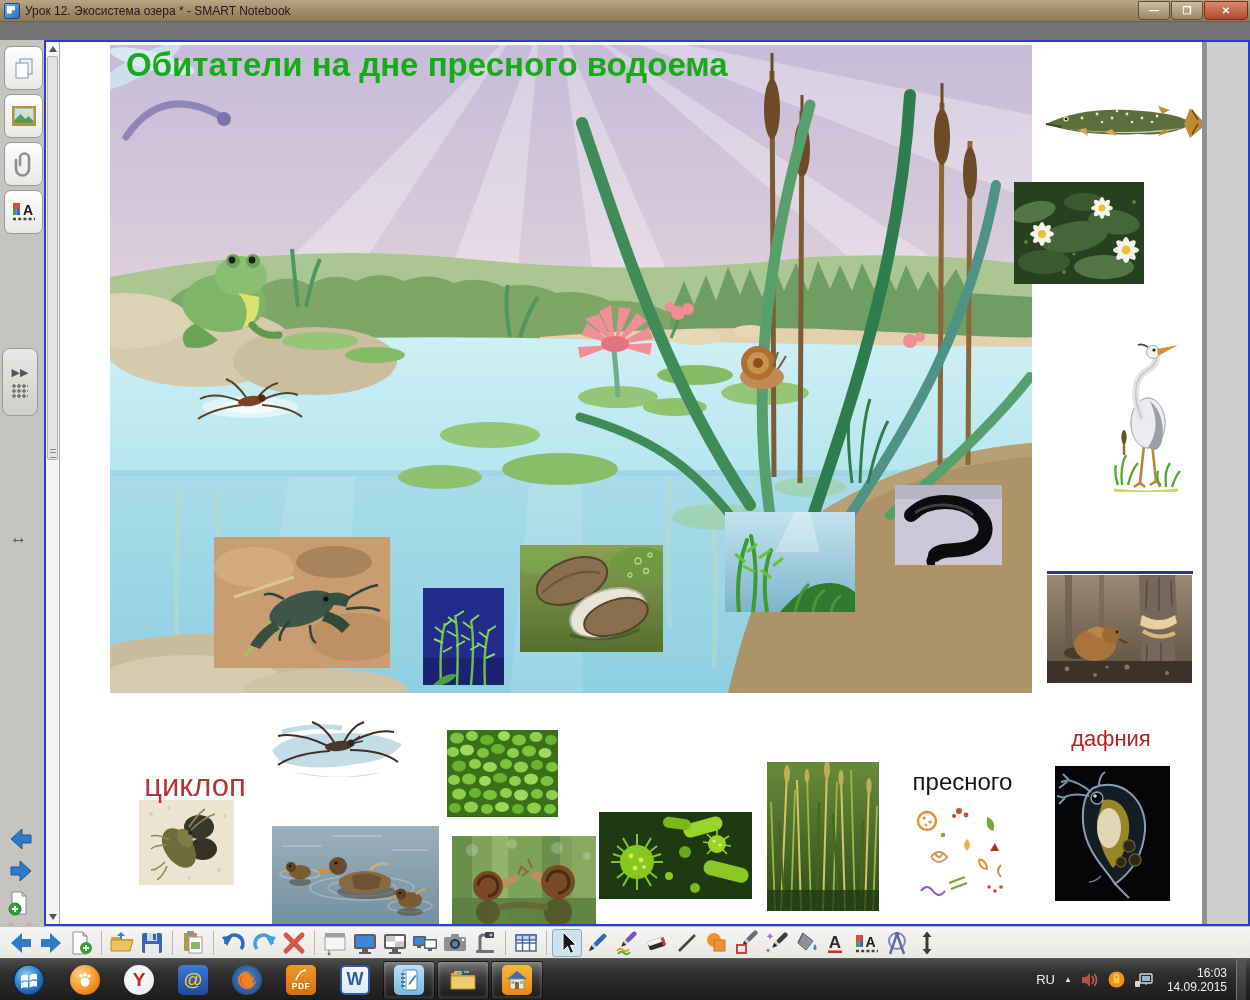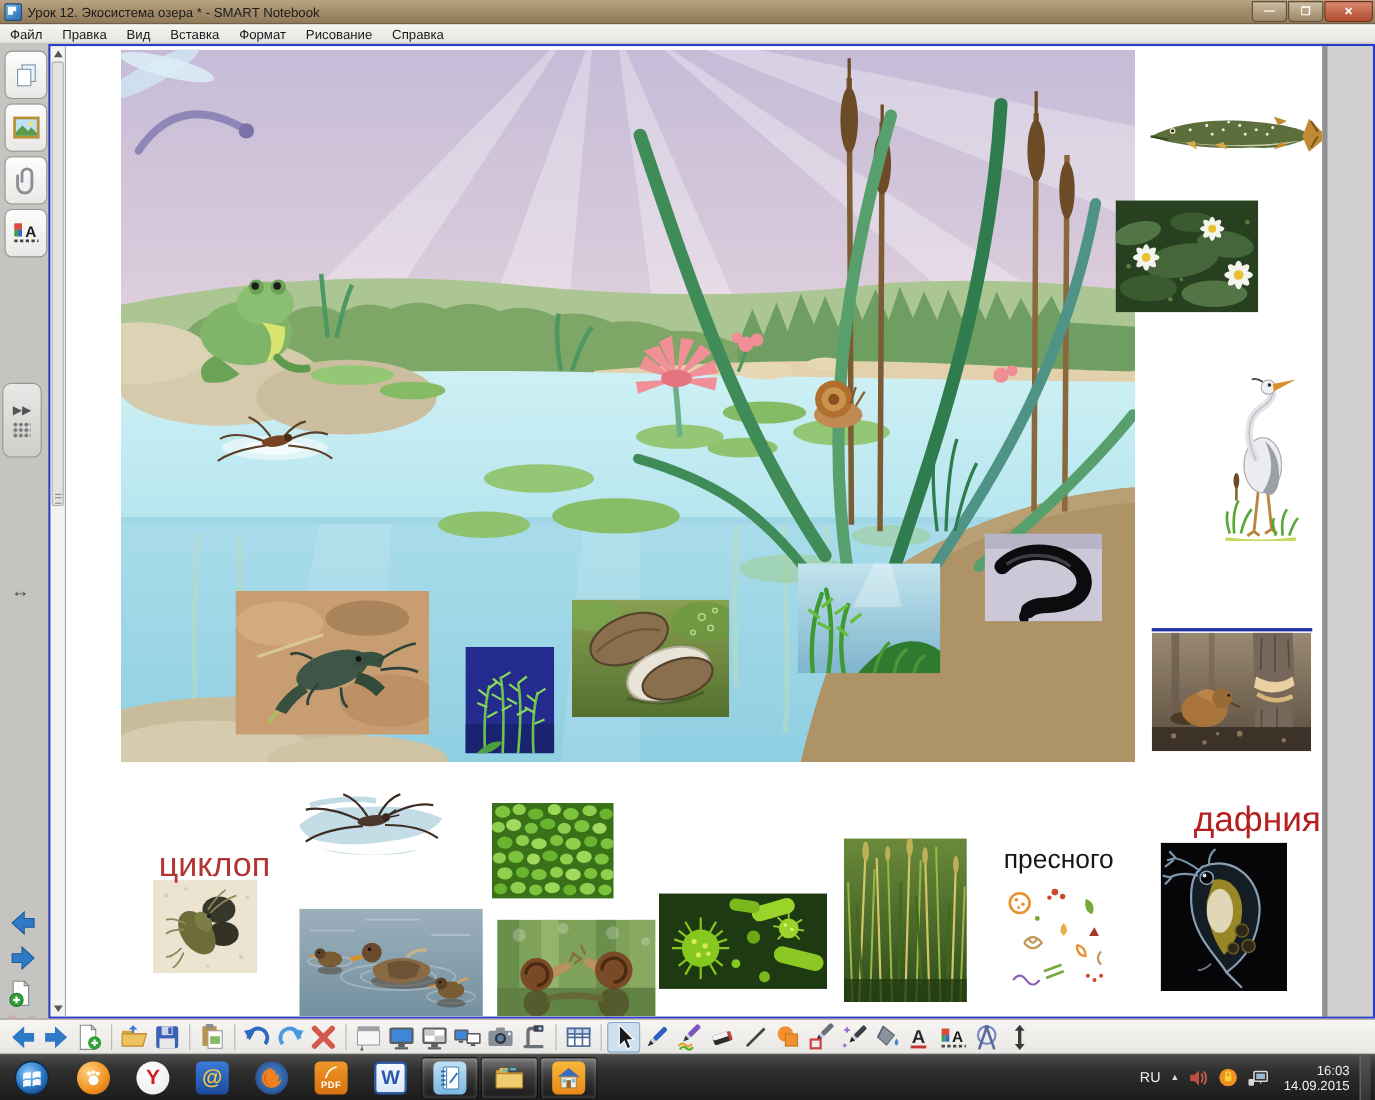--- a/index.html
+++ b/index.html
@@ -91,29 +91,20 @@
   <div id="titlebar">
     <span class="appico"></span>
     <span>Урок 12. Экосистема озера * - SMART Notebook</span>
     <span class="winbtns">
       <span class="winbtn">—</span>
       <span class="winbtn">❐</span>
       <span class="winbtn close">✕</span>
     </span>
   </div>
 
-  <div id="menubar">
-    <span>Файл</span>
-    <span>Правка</span>
-    <span>Вид</span>
-    <span>Вставка</span>
-    <span>Формат</span>
-    <span>Рисование</span>
-    <span>Справка</span>
-  </div>
 
   <div id="sidebar">
     <div class="sidetab" style="top:6px">
       <svg width="24" height="24" viewBox="0 0 24 24">
         <rect x="8" y="3" width="12" height="15" fill="#eaf4fb" stroke="#7a94b0"></rect>
         <rect x="4" y="7" width="12" height="15" fill="#ffffff" stroke="#7a94b0"></rect>
       </svg>
     </div>
     <div class="sidetab" style="top:54px">
       <svg width="26" height="22" viewBox="0 0 26 22">
@@ -173,20 +164,21 @@
     <div id="vscroll">
       <div class="scArrow" style="top:4px;border-left:4px solid transparent;border-right:4px solid transparent;border-bottom:6px solid #555;"></div>
       <div id="vthumb">
           <div class="grip"></div>
         </div>
       <div class="scArrow" style="top:872px;border-left:4px solid transparent;border-right:4px solid transparent;border-top:6px solid #555;"></div>
     </div>
 
     <div id="page">
 
+      <div id="slidetitle">Обитатели на дне пресного водоема</div>
 
       <div class="photo" style="left:50px;top:3px;width:922px;height:648px;z-index:1">
       <svg width="922" height="648" viewBox="0 0 922 648">
         <defs>
           <linearGradient id="sky" x1="0" y1="0" x2="0" y2="1">
             <stop offset="0" stop-color="#c6bcd8"></stop>
                 <stop offset=".6" stop-color="#d9cadb"></stop>
                 <stop offset="1" stop-color="#efdde2"></stop>
           </linearGradient>
           <linearGradient id="wat" x1="0" y1="0" x2="0" y2="1">
@@ -892,21 +884,21 @@
               <circle cx="82" cy="92" r="1.8"></circle>
               <circle cx="88" cy="96" r="1.8"></circle>
               <circle cx="94" cy="92" r="1.8"></circle>
             </g>
           <path d="M72,64 q8,2 8,10 q-8,0 -8,-10" fill="none" stroke="#e89030" stroke-width="2"></path>
           <circle cx="36" cy="40" r="2.2" fill="#78a838"></circle>
           <path d="M94,70 q-6,6 0,12" fill="none" stroke="#c09858" stroke-width="2"></path>
         </svg>
       </div>
 
-      <div class="slide-label" style="left:1018px;top:684px;width:130px;font-size:32px;color:#b51f1f;z-index:3">дафния</div>
+      <div class="slide-label" style="left:986px;top:684px;width:130px;font-size:22px;color:#b51f1f;z-index:3">дафния</div>
 
       <div class="photo" style="left:995px;top:724px;width:115px;height:135px;z-index:2">
         <svg width="115" height="135" viewBox="0 0 115 135">
           <rect width="115" height="135" fill="#060608"></rect>
           <path d="M38,22 C66,10 92,34 90,64 C88,92 74,108 60,118 C52,104 30,86 28,56 C27,38 30,28 38,22 Z" fill="#141c24" stroke="#8aa0b4" stroke-width="2"></path>
           <path d="M48,34 C64,30 76,46 74,66 C72,84 64,96 58,102 C50,92 42,74 42,54 Z" fill="#b09a28" opacity=".85"></path>
           <ellipse cx="54" cy="62" rx="12" ry="20" fill="#e8e0c8" opacity=".9"></ellipse>
           <circle cx="42" cy="32" r="6" fill="#000" stroke="#8aa0b4" stroke-width="1.4"></circle>
           <circle cx="40" cy="30" r="1.8" fill="#cfe0ea"></circle>
           <g stroke="#7a94a8" stroke-width="2" fill="none">

